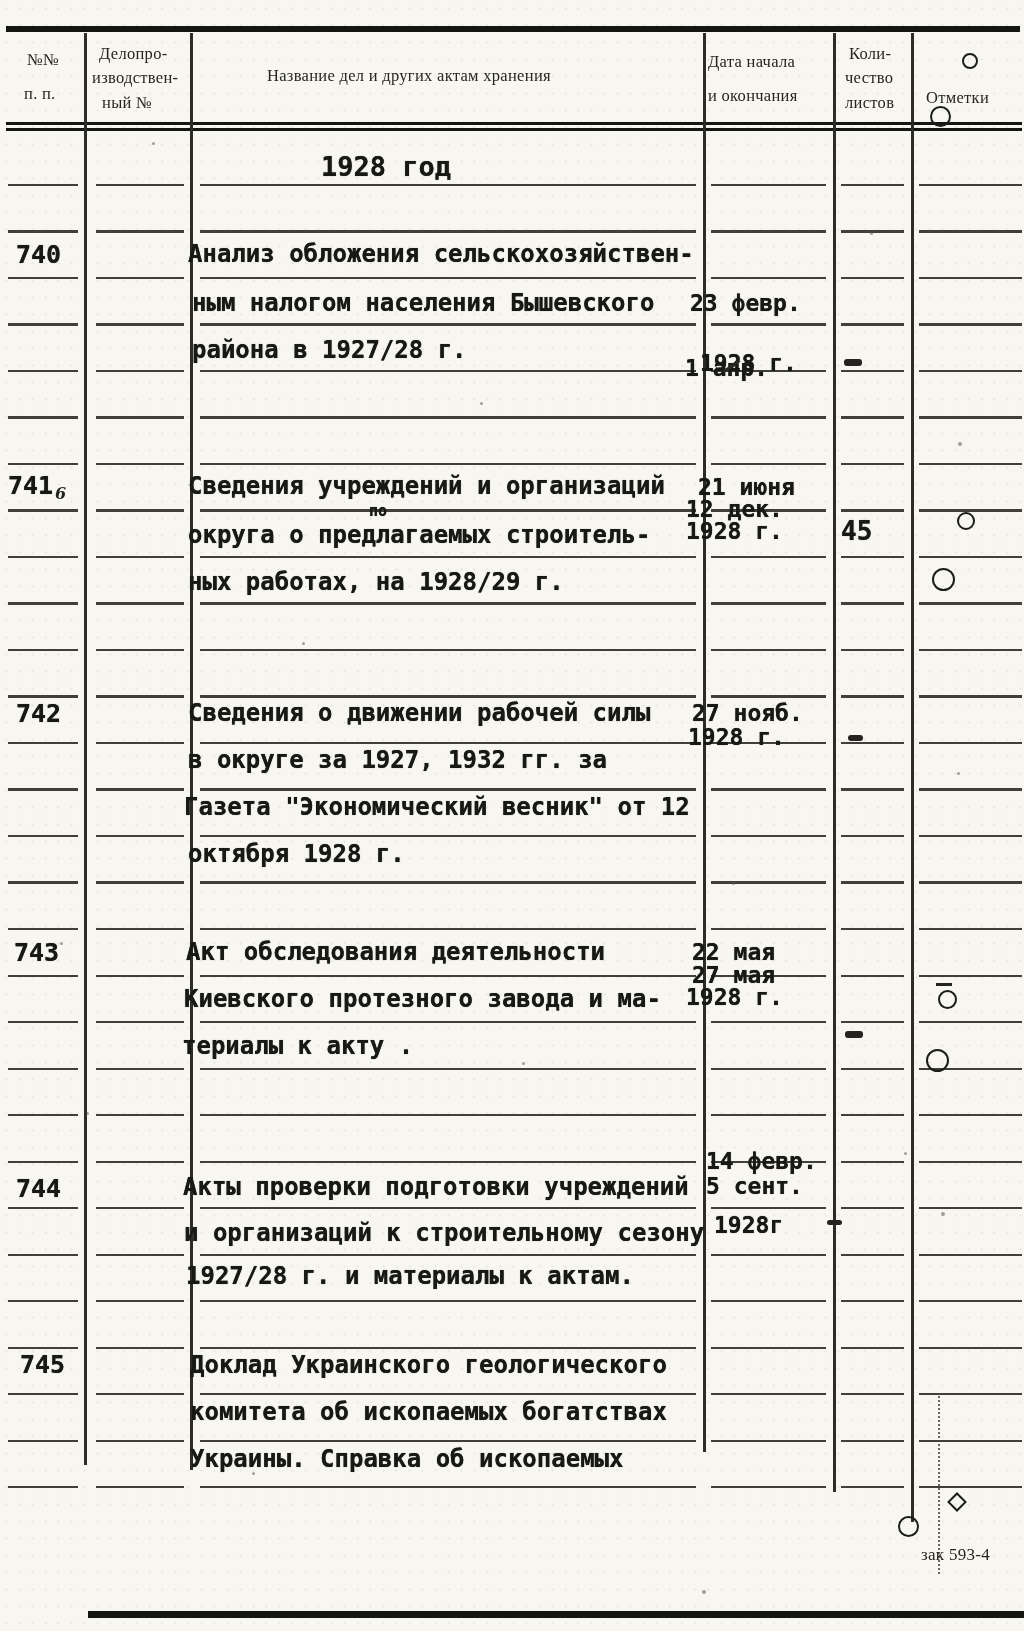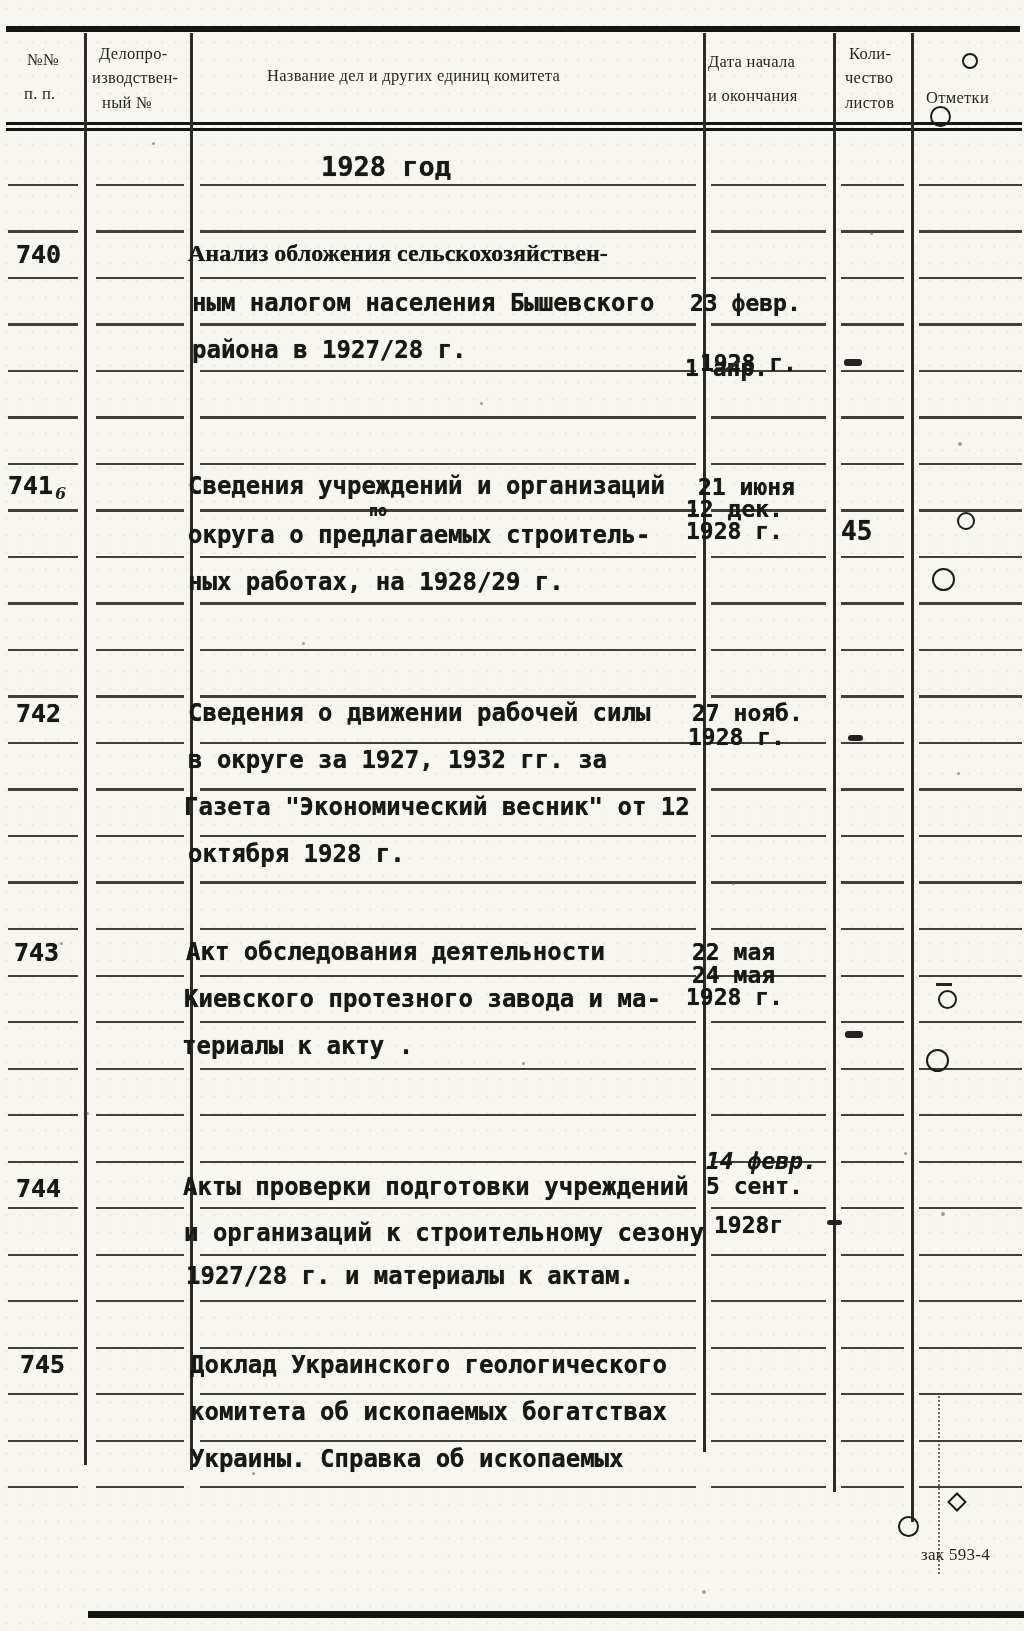--- a/index.html
+++ b/index.html
@@ -58,36 +58,36 @@
   <div class="rules" style="left:711px;width:115px;"></div>
   <div class="rules" style="left:841px;width:63px;"></div>
   <div class="rules" style="left:919px;width:103px;"></div>
 
   <div>
     <span class="abs hdr" style="left:27px;top:50px;">№№</span>
     <span class="abs hdr" style="left:24px;top:84px;">п. п.</span>
     <span class="abs hdr" style="left:99px;top:44px;">Делопро-</span>
     <span class="abs hdr" style="left:92px;top:68px;">изводствен-</span>
     <span class="abs hdr" style="left:102px;top:93px;">ный №</span>
-    <span class="abs hdr" style="left:267px;top:66px;">Название дел и других единиц комитета</span>
+    <span class="abs hdr" style="left:267px;top:66px;">Название дел и других актам хранения</span>
     <span class="abs hdr" style="left:708px;top:52px;">Дата начала</span>
     <span class="abs hdr" style="left:708px;top:86px;">и окончания</span>
     <span class="abs hdr" style="left:849px;top:44px;">Коли-</span>
     <span class="abs hdr" style="left:845px;top:68px;">чество</span>
     <span class="abs hdr" style="left:845px;top:93px;">листов</span>
     <span class="abs hdr" style="left:926px;top:68px;margin-top:20px;">Отметки</span>
     <div class="circle" style="left:962px;top:53px;width:12px;height:12px;"></div>
     <div class="circle" style="left:930px;top:106px;width:17px;height:17px;"></div>
   </div>
 
   <span class="abs tw" style="left:321px;top:151px;font-size:27px;">1928 год</span>
 
   <div>
     <span class="abs tw num" style="left:16px;top:240px;">740</span>
-    <span class="abs tw" style="left:188px;top:240px;font-family:Liberation Serif, serif;">Анализ обложения сельскохозяйствен-</span>
+    <span class="abs tw" style="left:188px;top:240px;">Анализ обложения сельскохозяйствен-</span>
     <span class="abs tw" style="left:192px;top:289px;">ным налогом населения Бышевского</span>
     <span class="abs tw" style="left:192px;top:336px;">района в 1927/28 г.</span>
     <span class="abs tw date" style="left:690px;top:290px;">23 февр.</span>
     <span class="abs tw date" style="left:685px;top:324px;margin-top:31px;">1 апр.</span>
     <span class="abs tw date" style="left:700px;top:350px;">1928 г.</span>
     <div class="tick" style="left:730px;top:356px;width:2.5px;height:20px;"></div>
     <div class="dash-mark" style="left:844px;top:359px;width:18px;height:7px;"></div>
   </div>
 
   <div>
@@ -115,30 +115,30 @@
     <span class="abs tw date" style="left:688px;top:724px;">1928 г.</span>
     <div class="dash-mark" style="left:848px;top:735px;width:15px;height:6px;"></div>
   </div>
 
   <div>
     <span class="abs tw num" style="left:14px;top:938px;">743</span>
     <span class="abs tw" style="left:186px;top:938px;">Акт обследования деятельности</span>
     <span class="abs tw" style="left:184px;top:985px;">Киевского протезного завода и ма-</span>
     <span class="abs tw" style="left:182px;top:1032px;">териалы к акту .</span>
     <span class="abs tw date" style="left:692px;top:939px;">22 мая</span>
-    <span class="abs tw date" style="left:692px;top:962px;">24 мая</span>
+    <span class="abs tw date" style="left:692px;top:962px;">27 мая</span>
     <span class="abs tw date" style="left:686px;top:984px;">1928 г.</span>
     <div class="circle" style="left:938px;top:990px;width:15px;height:15px;"></div>
     <div class="bar" style="left:936px;top:983px;width:16px;height:2.5px;"></div>
     <div class="dash-mark" style="left:845px;top:1031px;width:18px;height:7px;"></div>
     <div class="circle" style="left:926px;top:1049px;width:19px;height:19px;"></div>
   </div>
 
   <div>
-    <span class="abs tw date" style="left:706px;top:1148px;font-style:italic;">14 февр.</span>
+    <span class="abs tw date" style="left:706px;top:1148px;">14 февр.</span>
     <span class="abs tw num" style="left:16px;top:1174px;">744</span>
     <span class="abs tw" style="left:183px;top:1173px;">Акты проверки подготовки учреждений</span>
     <span class="abs tw date" style="left:706px;top:1173px;">5 сент.</span>
     <span class="abs tw" style="left:184px;top:1219px;">и организаций к строительному сезону</span>
     <span class="abs tw date" style="left:714px;top:1212px;">1928г</span>
     <div class="dash-mark" style="left:827px;top:1220px;width:15px;height:5px;"></div>
     <span class="abs tw" style="left:186px;top:1262px;">1927/28 г. и материалы к актам.</span>
   </div>
 
   <div>

